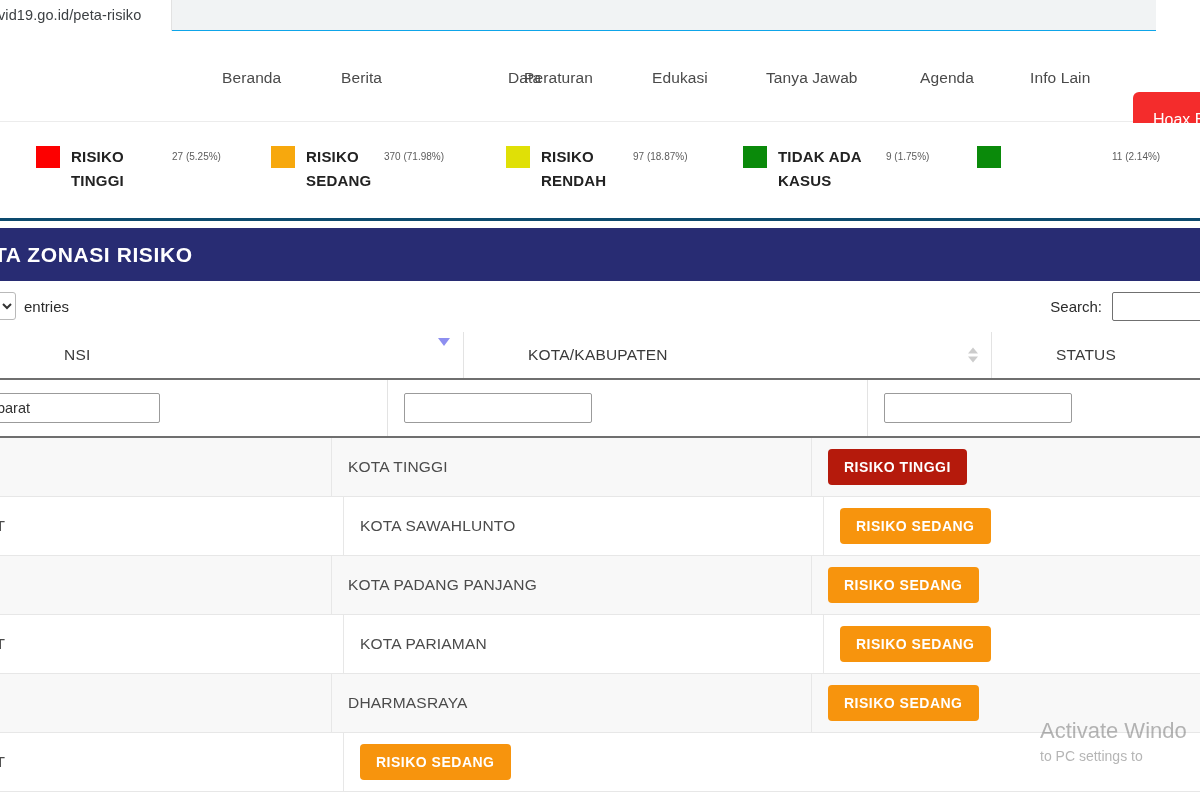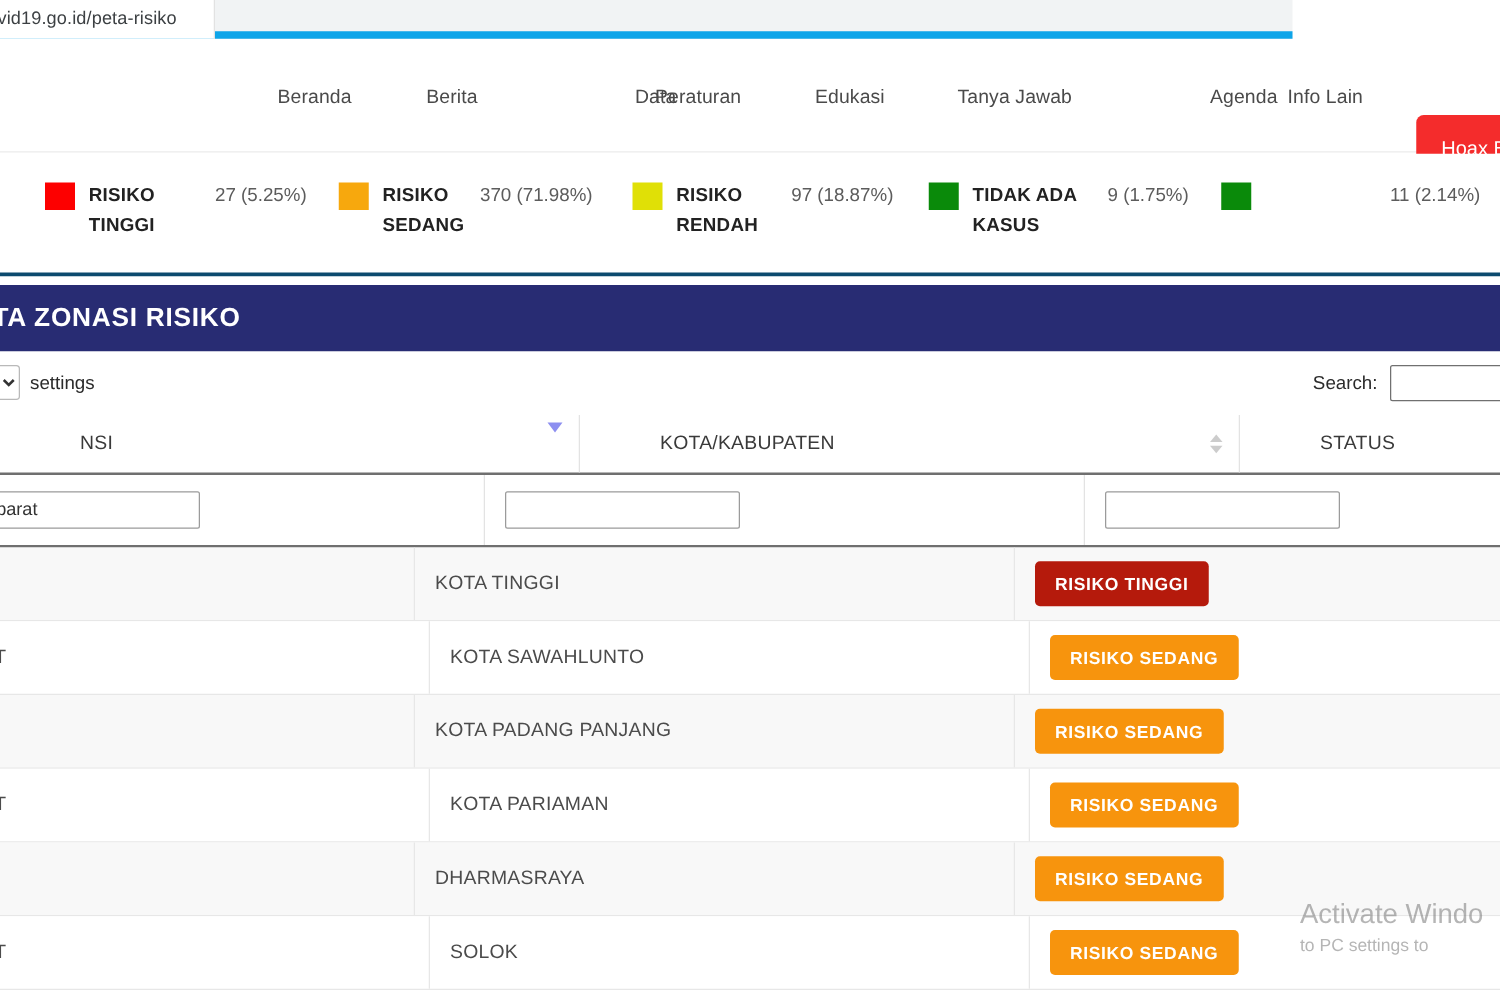--- a/index.html
+++ b/index.html
@@ -10,23 +10,23 @@
     overflow: hidden;
     background: #ffffff;
     font-family: "Liberation Sans", sans-serif;
   }
 
   #page { position: relative; width: 1200px; height: 800px; overflow: hidden; background:#fff; }
 
   
   .urlbar {
     position: absolute; top: 0; left: 0;
-    width: 1034px; height: 31px;
+    width: 1156px; height: 31px;
     background: #f1f3f4;
-    border-bottom: 6px solid #0ea5e9;
+    border-bottom: 1px solid #0ea5e9;
   }
   .urlbar-chip {
     position: absolute; top: 0; left: 0;
     height: 31px; width: 172px;
     background: #ffffff;
     border-right: 1px solid #e2e2e2;
   }
   .url-text {
     position: absolute; top: 7px; left: -2px;
     font-size: 14.5px;
@@ -75,21 +75,21 @@
     margin-top: 1px;
     margin-right: 11px;
   }
   .lg-label {
     font-size: 15px; font-weight: bold; color: #222;
     line-height: 24px; letter-spacing: .2px;
     white-space: pre-line;
     max-width: 118px;
   }
   .lg-count {
-    font-size: 15px; color: #5c5c5c;
+    font-size: 10px; color: #5c5c5c;
     line-height: 24px; white-space: nowrap;
     margin-left: 10px;
   }
 
   
   .titlebar {
     position: absolute; top: 228px; left: 0;
     width: 1200px; height: 53px;
     background: #282c73;
     display: flex; align-items: center;
@@ -263,21 +263,21 @@
   </div>
 
   <div class="navbar">
     <div id="nav-items">
         <div class="nav-link" style="position: absolute; left: 222px; top: 37px;">Beranda</div>
         <div class="nav-link" style="position: absolute; left: 341px; top: 37px;">Berita</div>
         <div class="nav-link" style="position: absolute; left: 460px; top: 37px; margin-left: 48px;">Data</div>
         <div class="nav-link" style="position: absolute; left: 524px; top: 37px;">Peraturan</div>
         <div class="nav-link" style="position: absolute; left: 652px; top: 37px;">Edukasi</div>
         <div class="nav-link" style="position: absolute; left: 766px; top: 37px;">Tanya Jawab</div>
-        <div class="nav-link" style="position: absolute; left: 968px; top: 37px;">Agenda</div>
+        <div class="nav-link" style="position: absolute; left: 920px; top: 37px;">Agenda</div>
         <div class="nav-link" style="position: absolute; left: 1030px; top: 37px;">Info Lain</div>
       </div>
     <div class="nav-cta">Hoax B</div>
   </div>
 
   <div class="legend" id="legend-row">
       <div class="legend-item" style="left: 36px;">
         <span class="sw" style="background: rgb(253, 0, 0);"></span>
         <span class="lg-label">RISIKO
 TINGGI</span>
@@ -307,21 +307,21 @@
       <span class="lg-count" style="position: absolute; left: 1102px; top: 22px;">11 (2.14%)</span>
     </div>
 
   <div class="titlebar">
     <span class="titlebar-text">TA ZONASI RISIKO</span>
   </div>
 
   <div class="controls">
     <div class="len-wrap">
       <select class="len-select" id="len-select"><option value="10">10</option><option value="25">25</option><option value="50">50</option><option value="100">100</option></select>
-      <span class="len-label">settings</span>
+      <span class="len-label">entries</span>
     </div>
     <div class="search-wrap">
       <span class="search-label">Search:</span>
       <input class="search-input" type="text" value="" style="">
     </div>
   </div>
 
   <div class="tbl">
     <div class="thead" id="thead">
         <div class="trow">
@@ -387,21 +387,20 @@
         </div>
         <div class="trow odd">
           <div class="td c1 first">RA BARAT</div>
           <div class="td c2">DHARMASRAYA</div>
           <div class="td c3">
             <span class="badge sedang">RISIKO SEDANG</span>
           </div>
         </div>
         <div class="trow even">
           <div class="td c1 first">RA BARAT</div>
-          <div class="td c2">SOLOK</div>
           <div class="td c3">
             <span class="badge sedang">RISIKO SEDANG</span>
           </div>
         </div>
       </div>
   </div>
 
 
   <div class="win-wm">
     <div class="win-wm-title">Activate Windo</div>

